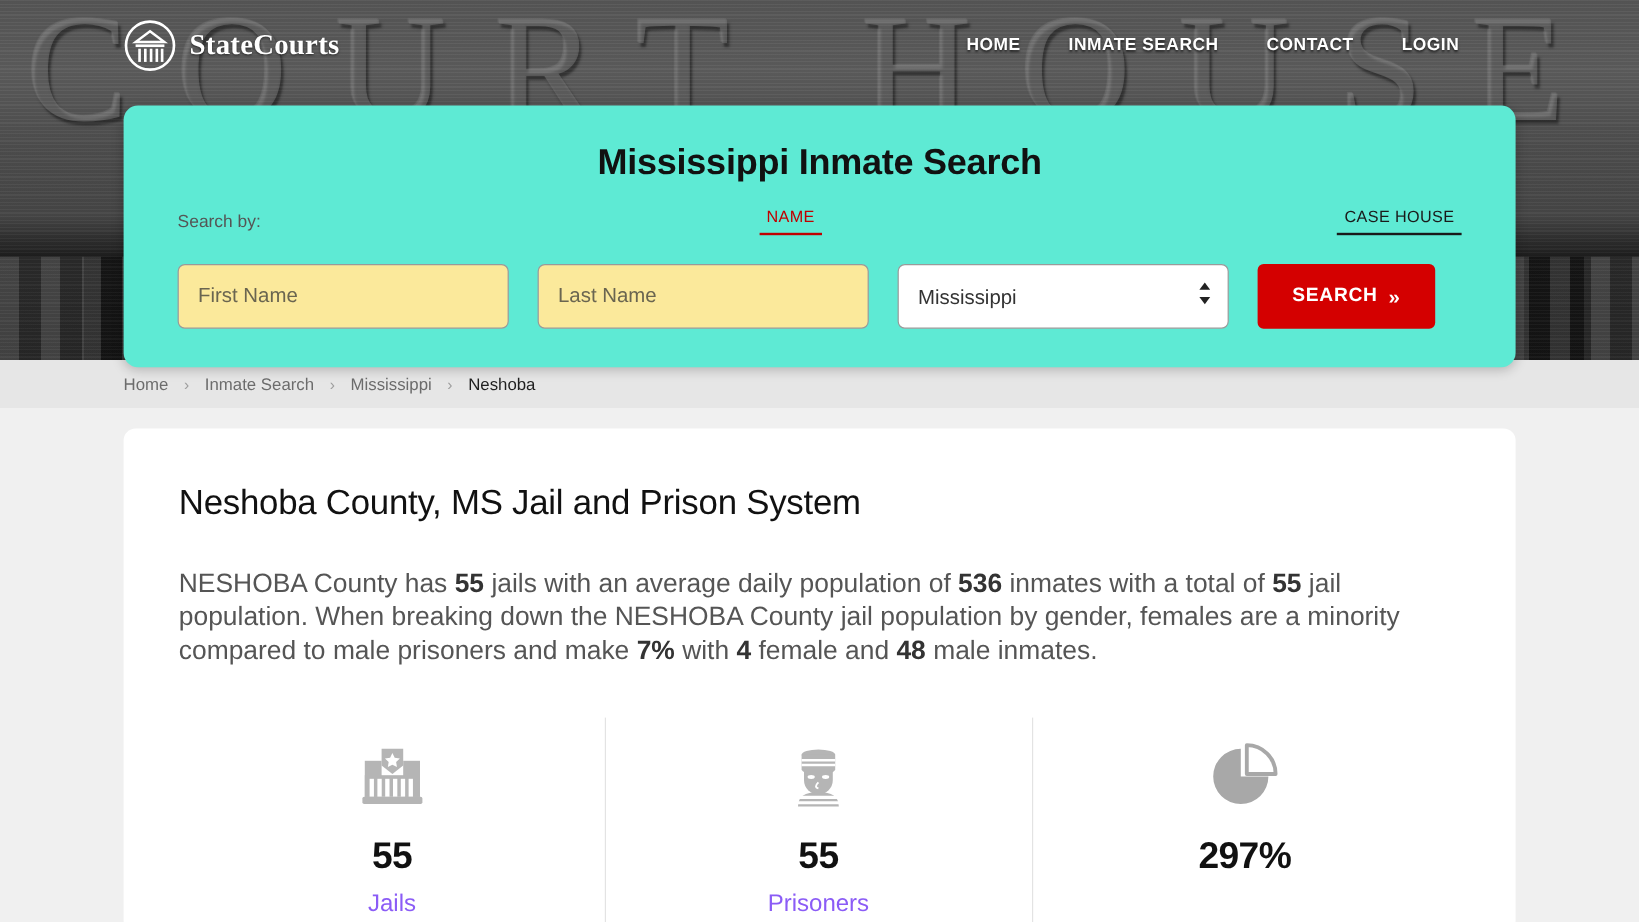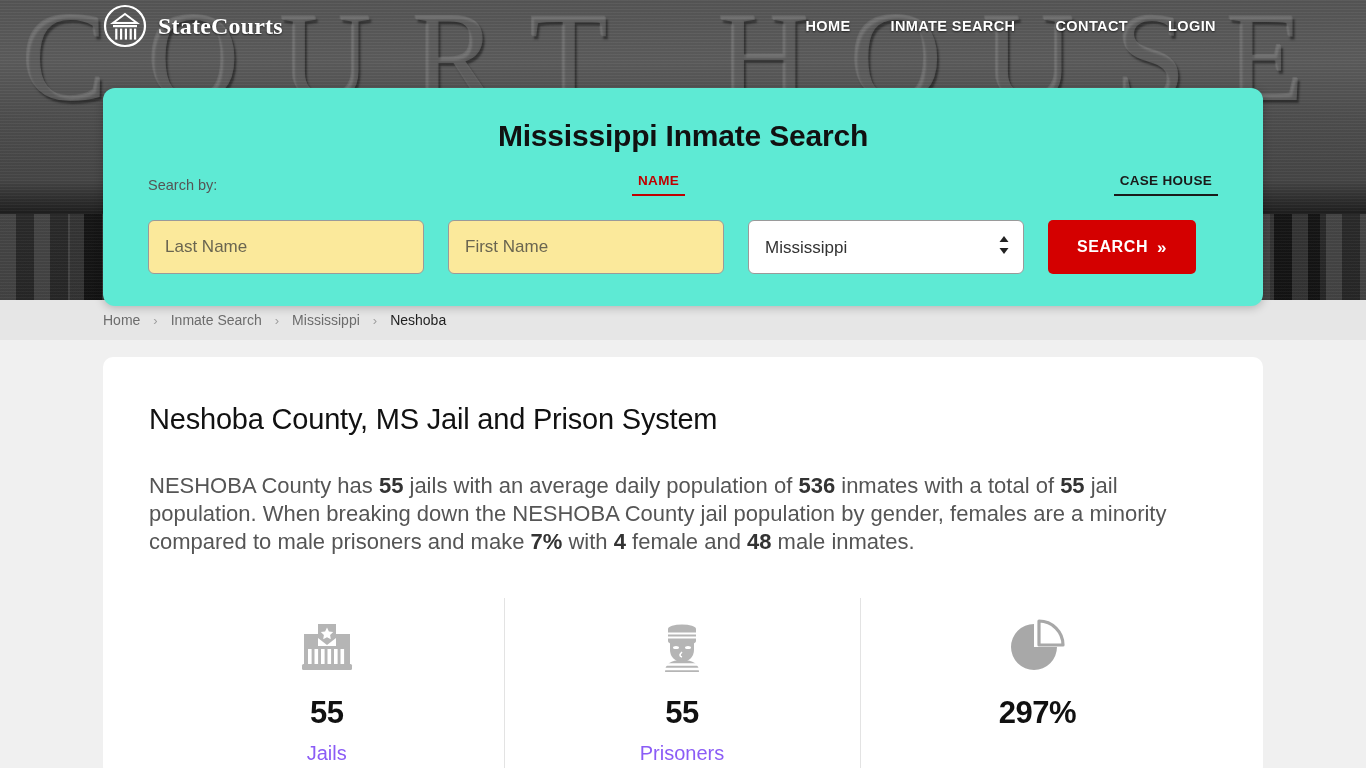--- a/index.html
+++ b/index.html
@@ -59,21 +59,21 @@
   }
   .hero-scan {
     position: absolute; inset: 0;
     background: repeating-linear-gradient(to bottom,
         rgba(255,255,255,0.035) 0px, rgba(255,255,255,0.035) 1px,
         rgba(0,0,0,0.035) 1px, rgba(0,0,0,0.035) 3px);
   }
 
   
   .topbar {
-    position: absolute; top: 0; left: 0;
+    position: absolute; top: 12px; left: 0;
     width: 1366px; height: 52px;
     display: flex; align-items: center;
     padding: 0 150px 0 103px;
     z-index: 6;
   }
   .brand { display: flex; align-items: center; gap: 11px; text-decoration: none; }
   .brand-mark { width: 44px; height: 44px; display: block; }
   .brand-name {
     color: #fff;
     font-family: "Liberation Serif", serif;
@@ -113,21 +113,21 @@
     margin: 9px 0 0 0;
   }
   .searchby-row {
     display: flex; align-items: flex-end; justify-content: space-between;
     gap: 0; margin-top: 19px;
   }
   .searchby-label {
     font-size: 14.5px; color: #555; margin-right: 48px; padding-bottom: 3px;
   }
   .tab {
-    font-size: 13.5px; font-weight: bold; letter-spacing: .3px;
+    font-size: 13.5px; font-weight: normal; letter-spacing: .3px;
     padding-bottom: 6px; cursor: pointer; background: none; border: 0;
     font-family: inherit;
   }
   .tab.name   { color: #c00000; border-bottom: 2.5px solid #c00000; margin-right: 62px; }
   .tab.casenum{ color: #1a1a1a; border-bottom: 2.5px solid #1a1a1a; }
 
   .form-row {
     display: flex; align-items: center; gap: 24px;
     margin-top: 24px;
   }
@@ -257,22 +257,22 @@
 <div class="search-card">
   <h1 class="search-title">Mississippi Inmate Search</h1>
 
   <div class="searchby-row">
     <span class="searchby-label">Search by:</span>
     <button class="tab name">NAME</button>
     <button class="tab casenum">CASE HOUSE</button>
   </div>
 
   <div class="form-row">
+    <input class="field autofill" type="text" placeholder="First Name" style="">
     <input class="field autofill" type="text" placeholder="Last Name" style="">
-    <input class="field autofill" type="text" placeholder="First Name" style="">
     <span class="select-wrap">
       <select class="field select">
         <option>Mississippi</option>
       </select>
       <span class="stepper">
         <svg width="12" height="22" viewBox="0 0 12 22" aria-hidden="true">
           <path d="M6 2 L10.5 8 L1.5 8 Z" fill="#222"></path>
           <path d="M6 20 L10.5 14 L1.5 14 Z" fill="#222"></path>
         </svg>
       </span>

